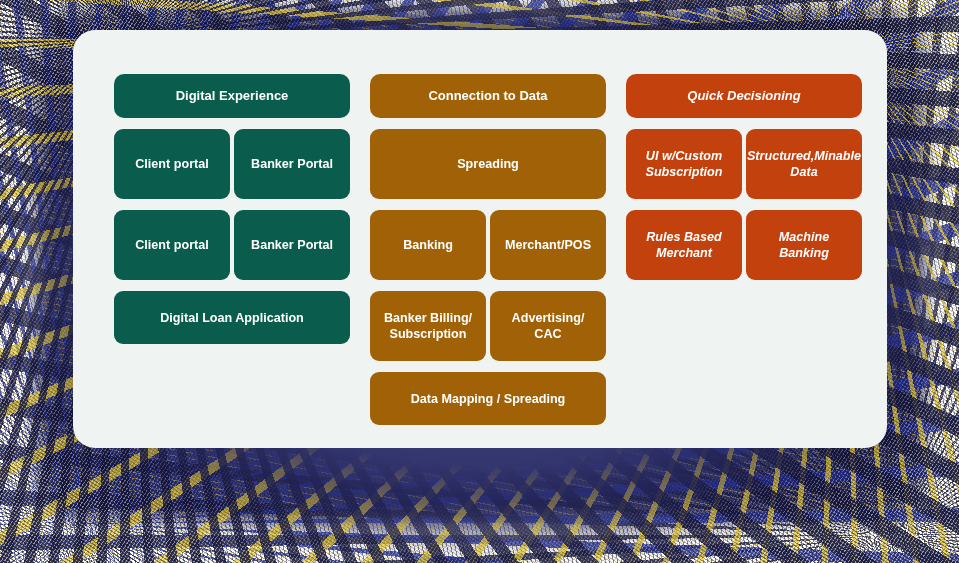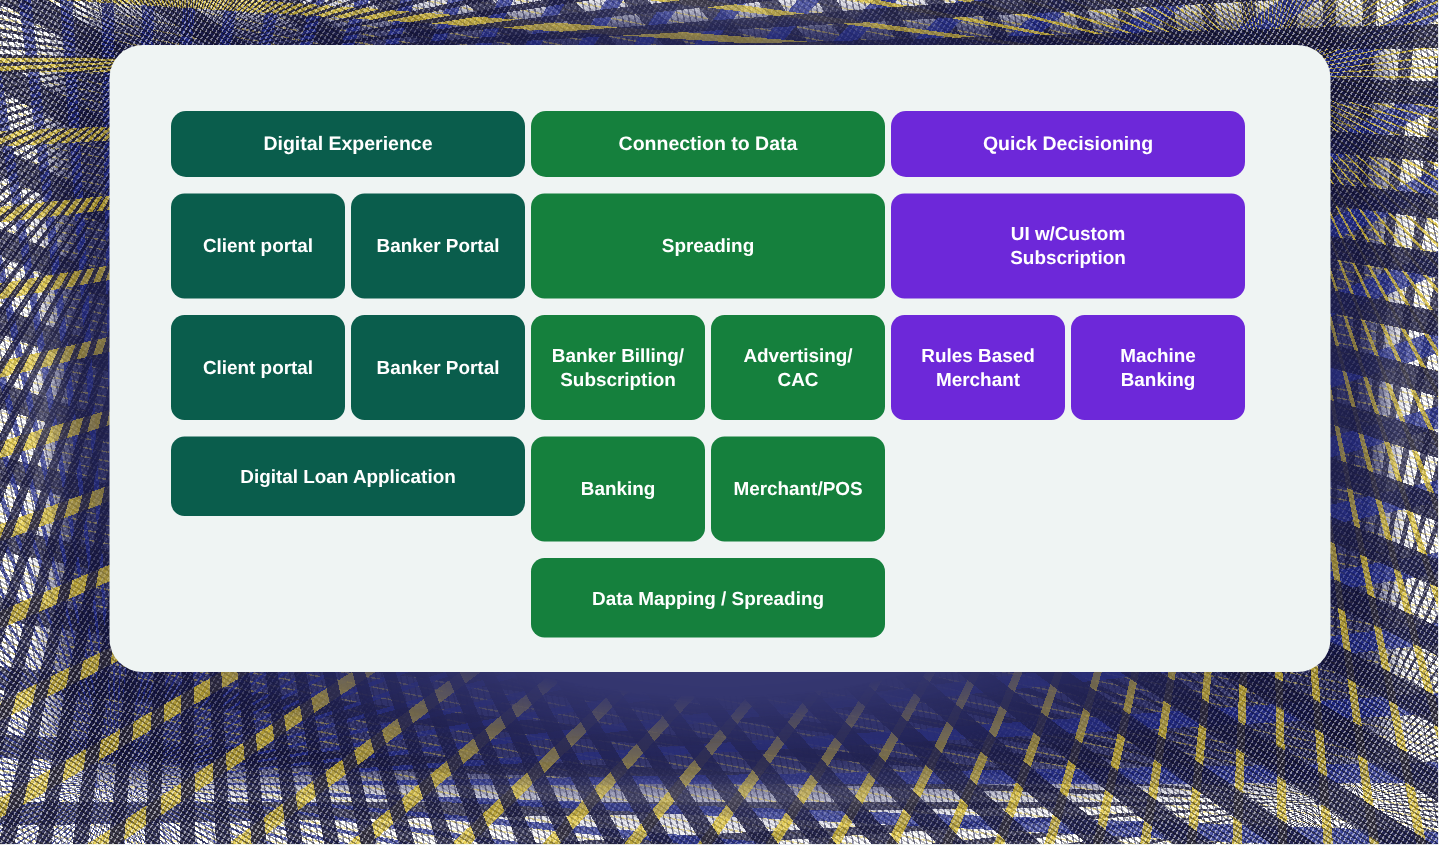--- a/index.html
+++ b/index.html
@@ -82,21 +82,21 @@
     width: 814px;
     height: 418px;
     background: #eff4f3;
     border-radius: 22px;
     box-sizing: border-box;
     padding: 44px 41px 0 41px;
   }
 
   .matrix {
     display: flex;
-    gap: 4px;
+    gap: 20px;
     align-items: flex-start;
   }
   .column {
     display: flex;
     flex-direction: column;
     gap: 11px;
     width: 236px;
     flex: 0 0 236px;
   }
   .row {
@@ -128,22 +128,22 @@
     height: 70px;
     flex: 1 1 0;
     min-width: 0;
   }
   .tile.full {
     height: 53px;
     width: 100%;
   }
 
   .green  { background: #0a5d4c; }
-  .orange { background: #15803d; }
-  .purple { background: #6d28d9; }
+  .orange { background: #a16207; }
+  .purple { background: #c2410c; font-style: italic; }
 </style>
 </head>
 <body>
 
 <div id="backdrop-stage">
   <div id="backdrop-shape"></div>
   <div id="backdrop-glow"></div>
   <div id="backdrop-noise"></div>
   <div id="backdrop-noise-2"></div>
 </div>
@@ -163,38 +163,40 @@
         <div class="row">
           <div class="tile full green">Digital Loan Application</div>
         </div>
       </div>
       <div class="column">
         <div class="tile header orange">Connection to Data</div>
         <div class="row">
           <div class="tile half orange">Spreading</div>
         </div>
         <div class="row">
+          <div class="tile half orange">Banking</div>
+          <div class="tile half orange">Merchant/POS</div>
+        </div>
+        <div class="row">
           <div class="tile half orange">Banker Billing/
 Subscription</div>
           <div class="tile half orange">Advertising/
 CAC</div>
         </div>
         <div class="row">
-          <div class="tile half orange">Banking</div>
-          <div class="tile half orange">Merchant/POS</div>
-        </div>
-        <div class="row">
           <div class="tile full orange">Data Mapping / Spreading</div>
         </div>
       </div>
       <div class="column">
         <div class="tile header purple">Quick Decisioning</div>
         <div class="row">
           <div class="tile half purple">UI w/Custom
 Subscription</div>
+          <div class="tile half purple">Structured,Minable
+Data</div>
         </div>
         <div class="row">
           <div class="tile half purple">Rules Based
 Merchant</div>
           <div class="tile half purple">Machine
 Banking</div>
         </div>
       </div>
     </div>
 </div>

